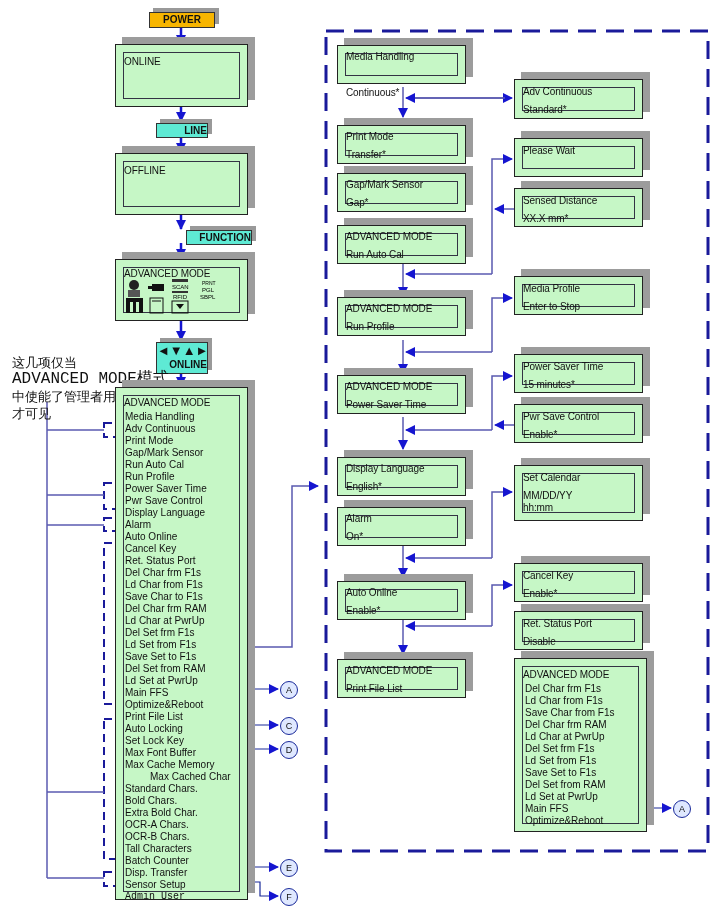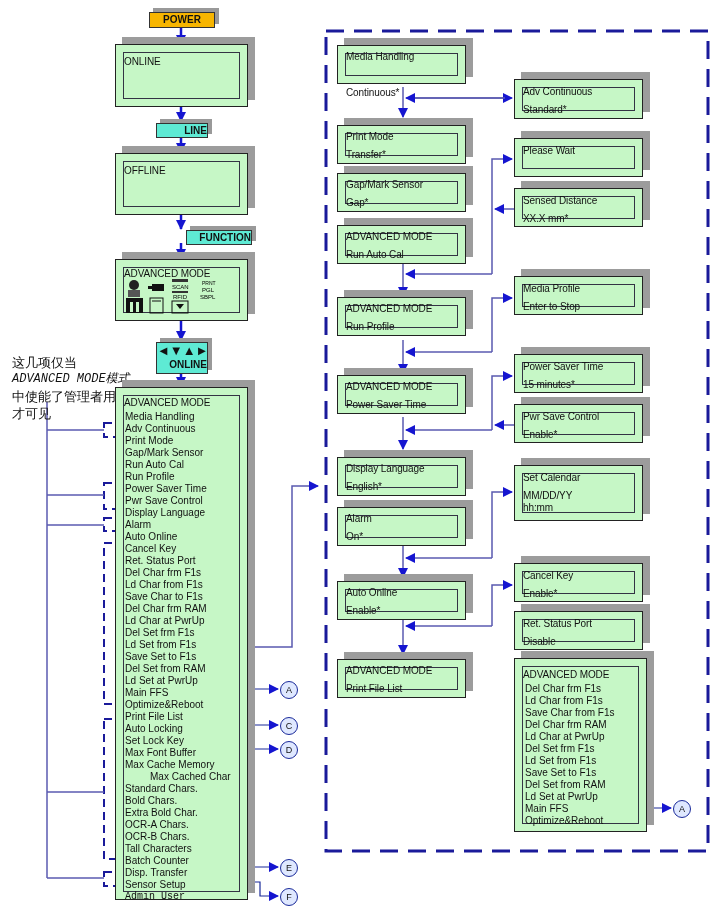--- a/index.html
+++ b/index.html
@@ -7,21 +7,21 @@
   svg#wires { position:absolute; left:0; top:0; width:720px; height:920px; pointer-events:none; }
   .key { position:absolute; text-align:center; font-weight:bold; font-size:10px; border:1px solid #333; box-shadow:4px -4px 0 #999; line-height:13px; }
   .key.power { background:#f7b500; }
   .key.yellow { background:#5eead4;text-align:right; }
   .lcd { position:absolute; background:#c6f7c6; border:1px solid #222; box-shadow:7px -7px 0 #9c9c9c; }
   .lcd .inner { position:absolute; left:7px; top:7px; right:7px; bottom:7px; border:1px solid #334; }
   .lcd .l1, .lcd .l2, .lcd .l3 { position:absolute; left:8px; font-size:10px; white-space:nowrap; letter-spacing:-0.1px; }
   .menu-item { position:absolute; left:125px; font-size:10px; white-space:nowrap; line-height:12px; }
   .rmenu-item { position:absolute; left:525px; font-size:10px; white-space:nowrap; line-height:12px; }
   .note { position:absolute; left:12px; top:330px; font-size:13px; line-height:17px; font-family:"DejaVu Sans", sans-serif; white-space:nowrap;margin-top:24px; }
-  .note .mono { font-family:"Liberation Mono", monospace; font-size:12px;font-style:italic; }
+  .note .mono { font-family:"Liberation Mono", monospace; font-size:16px; }
   .circle { position:absolute; width:16px; height:16px; border:1px solid #1a2a9a; border-radius:50%; background:#dfe8ff; font-size:9px; text-align:center; line-height:16px; color:#111; }
 </style>
 </head>
 <body>
 
 <svg id="wires" xmlns="http://www.w3.org/2000/svg">
   <defs>
     <marker id="ah" markerWidth="10" markerHeight="10" refX="9" refY="5" orient="auto" markerUnits="userSpaceOnUse">
       <path d="M0,0 L10,5 L0,10 z" fill="#1515d0"></path>
     </marker>

